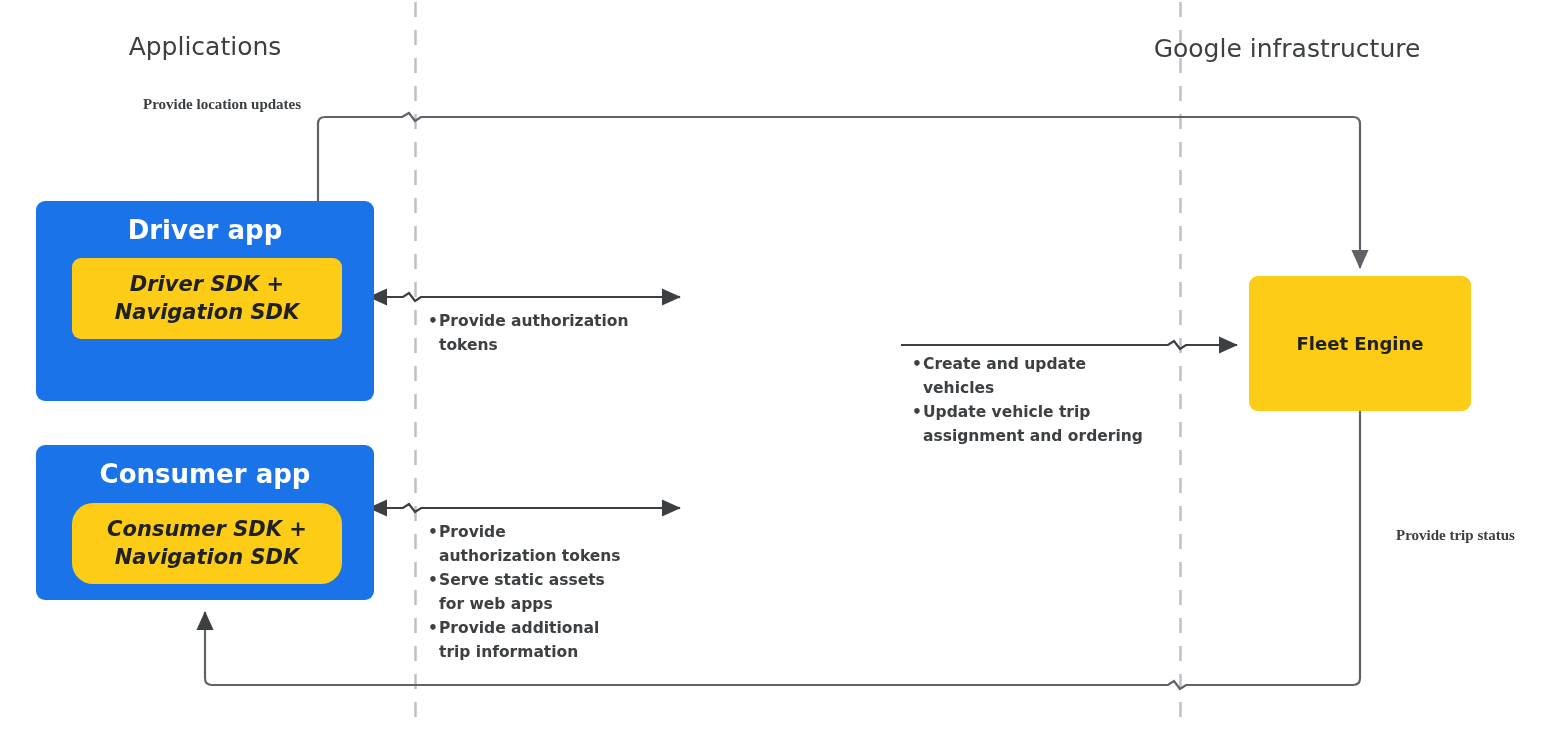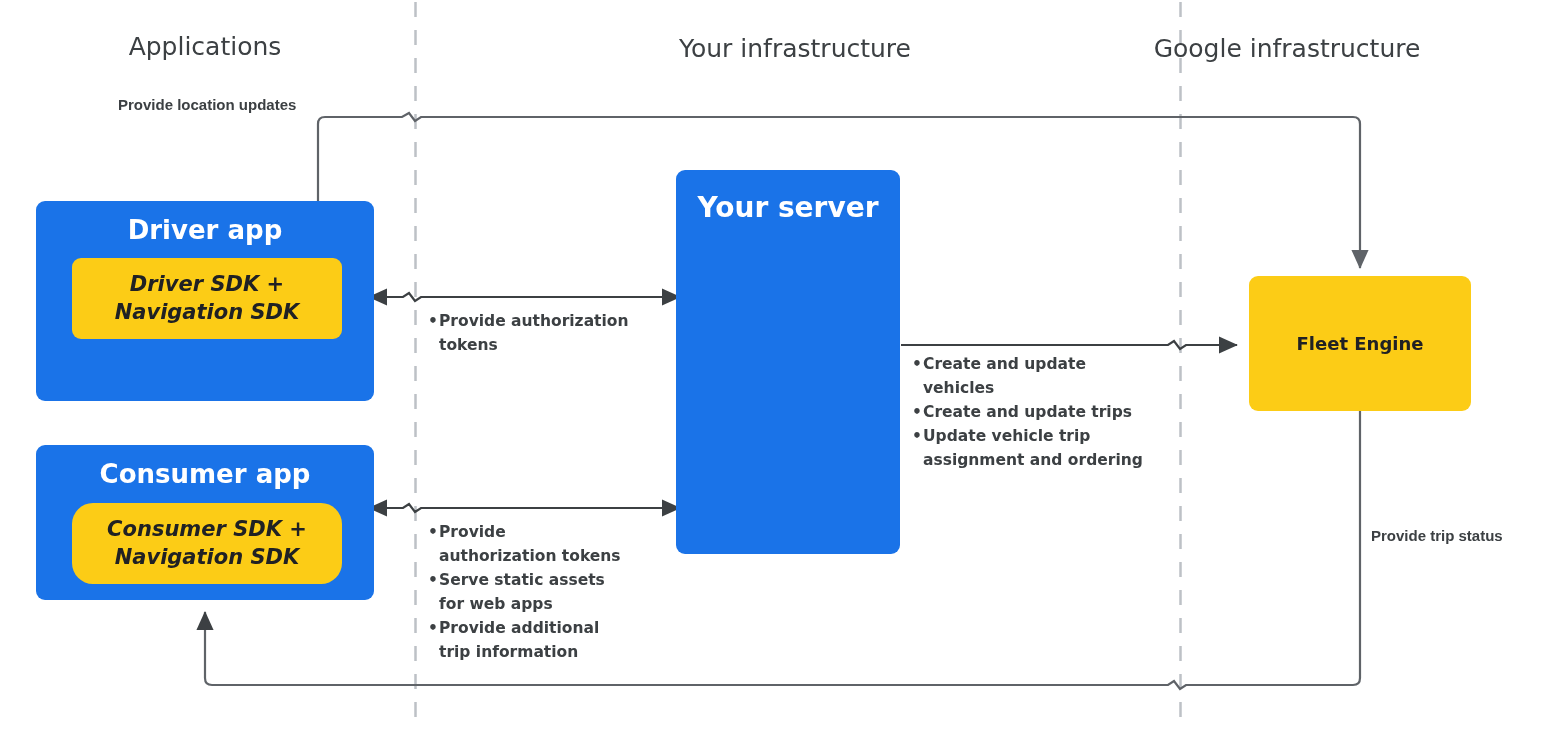--- a/index.html
+++ b/index.html
@@ -96,25 +96,26 @@
   }
   .engine-title {
     color: #202124;
     font-family: "DejaVu Sans", sans-serif;
     font-weight: bold;
     font-size: 18px;
     white-space: nowrap;
   }
   .edge-label {
     position: absolute;
-    font-family: Liberation Sans, sans-serif;
+    font-family: Liberation Serif, serif;
     font-weight: bold;
     font-size: 15px;
     color: #3c4043;
     white-space: nowrap;
+    margin-left: 25px;
   }
   .bullet-list {
     position: absolute;
     font-family: "DejaVu Sans", sans-serif;
     font-weight: bold;
     font-size: 15.5px;
     color: #3c4043;
     line-height: 1.55;
   }
   .bullet-item {
@@ -164,59 +165,54 @@
     <path d="M381,508 L369,508" fill="none" stroke="#3c4043" stroke-width="2.2" marker-end="url(#arrow-left)"></path>
     <path d="M668,508 L680,508" fill="none" stroke="#3c4043" stroke-width="2.2" marker-end="url(#arrow-right)"></path>
 
     <path d="M901,345 L1168,345 L1174,341 L1180,349 L1186,345 L1237,345" fill="none" stroke="#3c4043" stroke-width="2.2" marker-end="url(#arrow-right)"></path>
 
     <path d="M1360,411 L1360,678 Q1360,685 1353,685 L1186,685
              L1180,689 L1174,681 L1168,685 L212,685 Q205,685 205,678 L205,612" fill="none" stroke="#5f6368" stroke-width="2.2" marker-end="url(#arrow-up)"></path>
   </svg>
 
   <div class="zone-title" style="left:55px; top:32px; width:300px;">Applications</div>
-  <div class="zone-title" style="left:645px; top:34px; width:300px;">Your infrastructure</div>
   <div class="zone-title" style="left:1137px; top:34px; width:300px;">Google infrastructure</div>
 
   <div class="app-box" style="left:36px; top:201px; width:338px; height:200px;">
     <div class="app-title" style="top:14px;">Driver app</div>
     <div class="sdk-box" style="left:36px; top:57px; width:270px; height:81px;">
       <div class="sdk-label">Driver SDK +
 Navigation SDK</div>
     </div>
   </div>
 
   <div class="app-box" style="left:36px; top:445px; width:338px; height:155px;">
     <div class="app-title" style="top:14px;">Consumer app</div>
     <div class="sdk-box" style="left:36px; top:58px; width:270px; height:81px;border-radius:21px;">
       <div class="sdk-label">Consumer SDK +
 Navigation SDK</div>
     </div>
   </div>
 
-  <div class="server-box" style="left:676px; top:170px; width:224px; height:384px;">
-    <div class="server-title" style="top:21px;">Your server</div>
-  </div>
 
   <div class="engine-box" style="left:1249px; top:276px; width:222px; height:135px;">
     <div class="engine-title">Fleet Engine</div>
   </div>
 
   <div class="edge-label" style="left:118px; top:96px;">Provide location updates</div>
   <div class="edge-label" style="left:1371px; top:527px;">Provide trip status</div>
 
   <div class="bullet-list" style="left:428px; top:309px; width:225px;">
     <div class="bullet-item">Provide authorization tokens</div>
   </div>
 
   <div class="bullet-list" style="left:428px; top:520px; width:200px;">
     <div class="bullet-item">Provide authorization tokens</div>
     <div class="bullet-item">Serve static assets for web apps</div>
     <div class="bullet-item">Provide additional trip information</div>
   </div>
 
   <div class="bullet-list" style="left:912px; top:352px; width:250px;">
     <div class="bullet-item">Create and update vehicles</div>
-    <div class="bullet-item">Create and update trips</div>
     <div class="bullet-item">Update vehicle trip assignment and ordering</div>
   </div>
 
 </div>
 
 </body></html>

